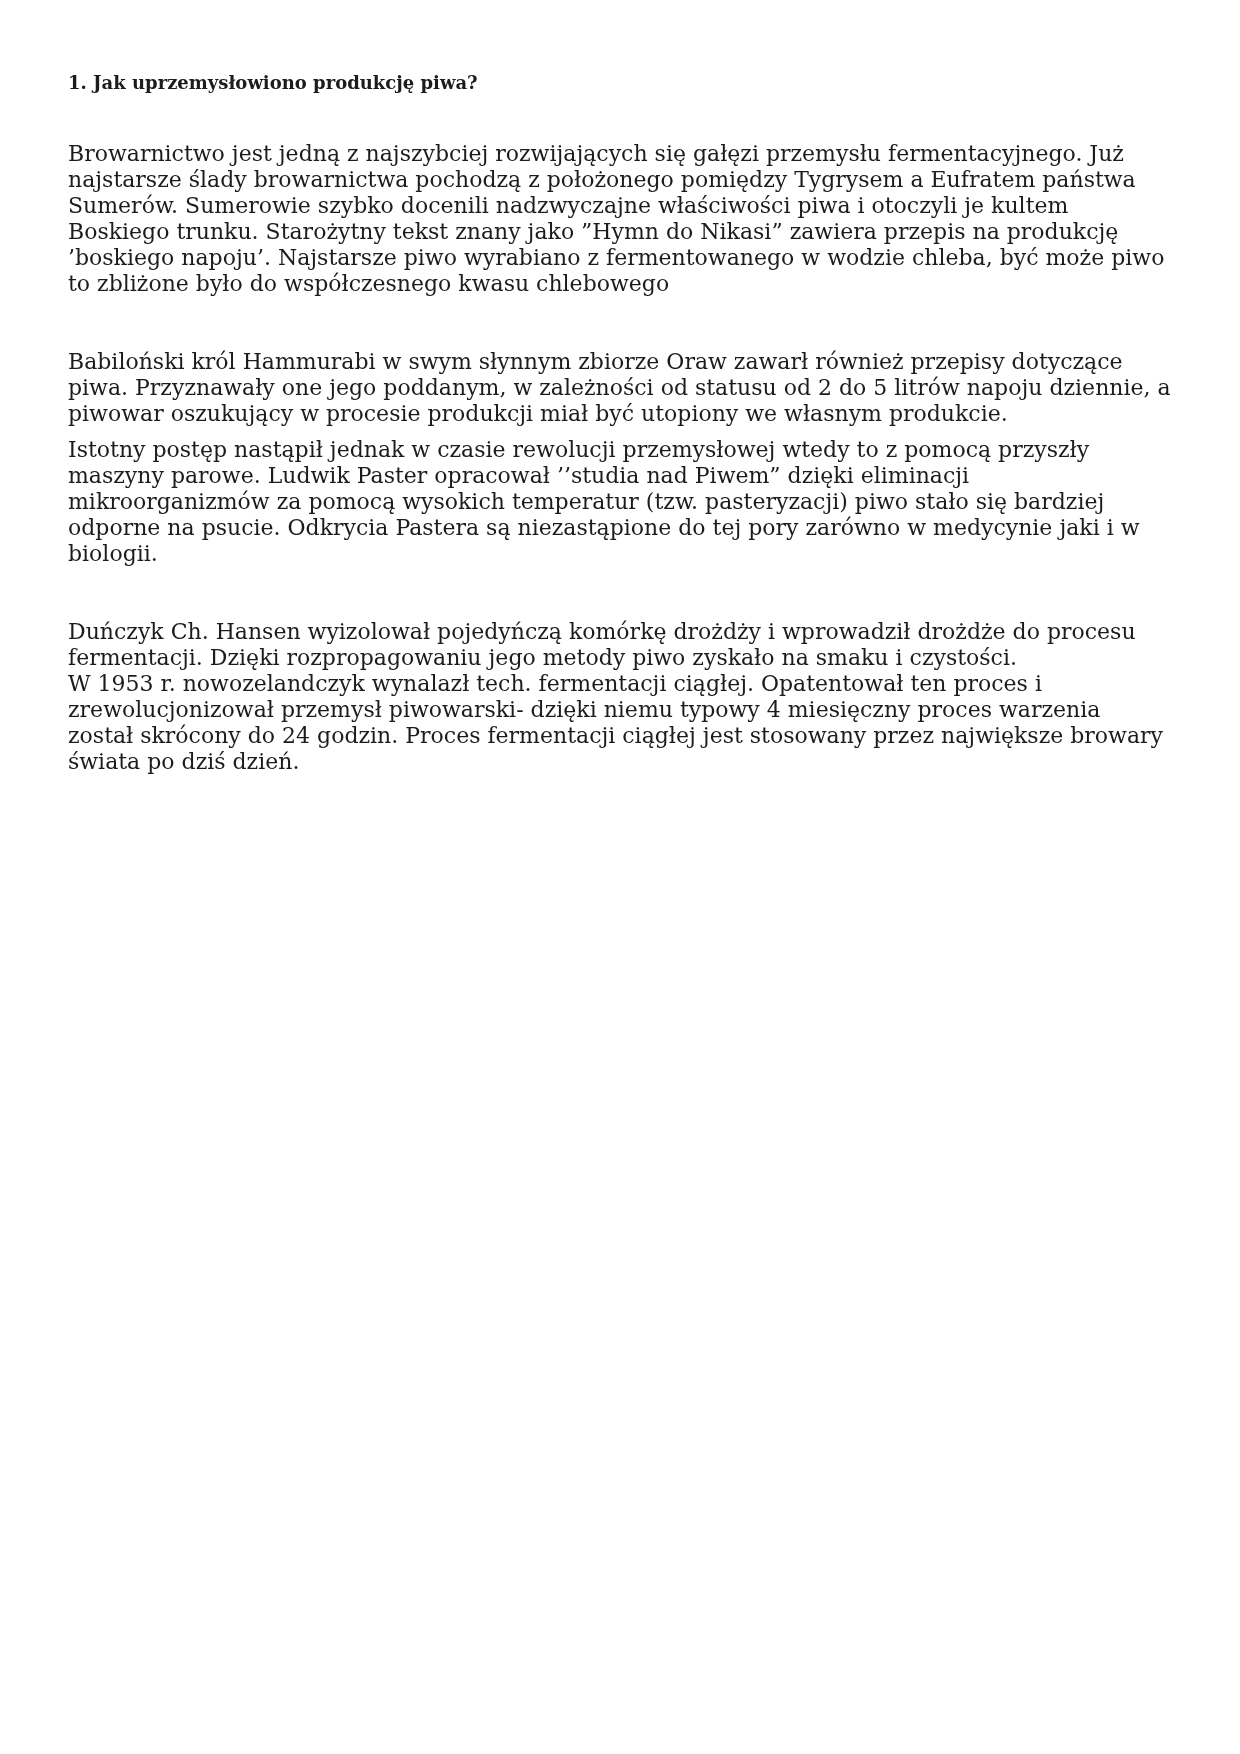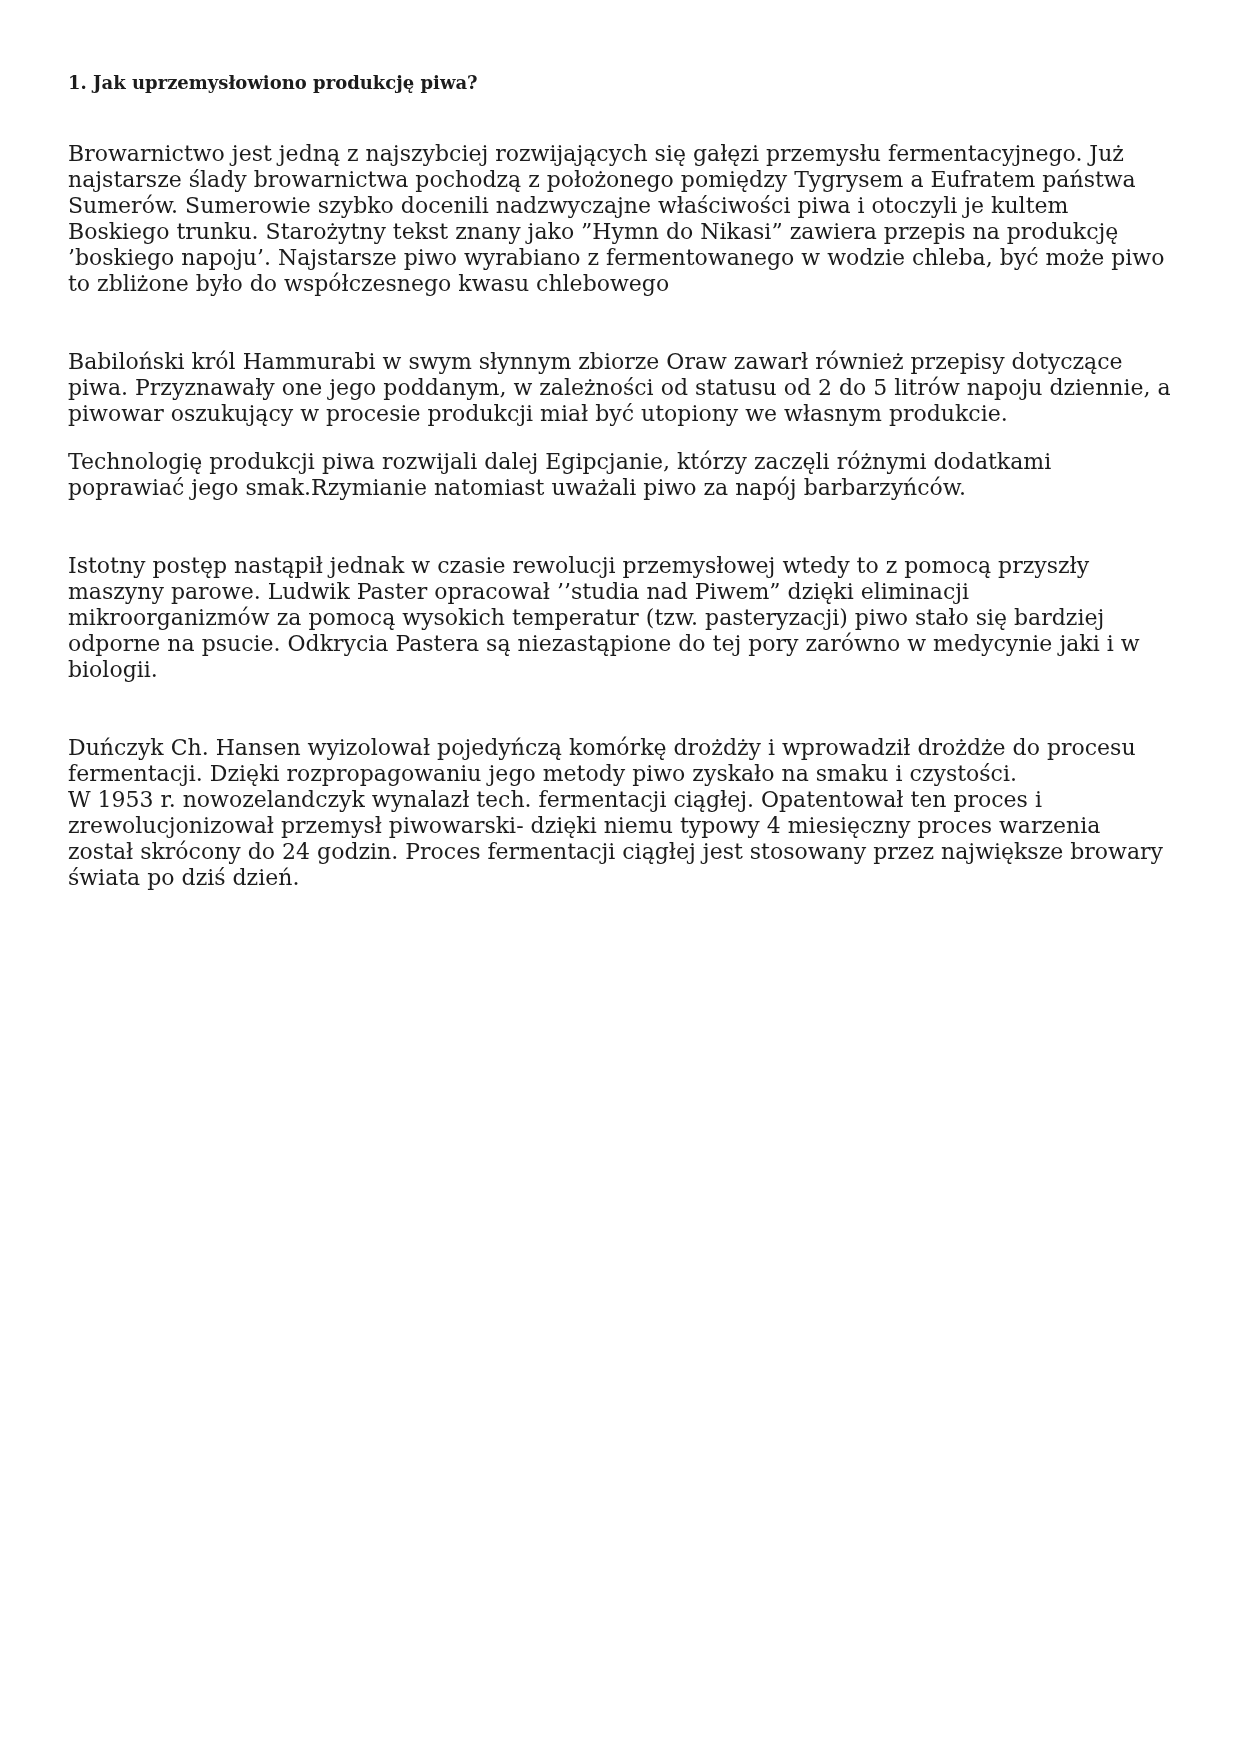--- a/index.html
+++ b/index.html
@@ -27,34 +27,33 @@
     margin: 0 0 46px 0;
   }
   .doc-paragraph {
     font-size: 22px;
     line-height: 26px;
     margin: 0 0 52px 0;
     white-space: pre-wrap;
     max-width: 1104px;
   }
   .doc-paragraph.tight {
-    margin-bottom: 22px;
+    margin-bottom: 10px;
   }
 </style>
 </head>
 <body>
 
 <div class="page">
   <h1 class="doc-title">1. Jak uprzemysłowiono produkcję piwa?</h1>
 
   <p class="doc-paragraph">Browarnictwo jest jedną z najszybciej rozwijających się gałęzi przemysłu fermentacyjnego. Już najstarsze ślady browarnictwa pochodzą z położonego pomiędzy Tygrysem a Eufratem państwa Sumerów. Sumerowie szybko docenili nadzwyczajne właściwości piwa i otoczyli je kultem Boskiego trunku. Starożytny tekst znany jako ”Hymn do Nikasi” zawiera przepis na produkcję ’boskiego napoju’. Najstarsze piwo wyrabiano z fermentowanego w wodzie chleba, być może piwo to zbliżone było do współczesnego kwasu chlebowego</p>
 
 
   <p class="doc-paragraph tight">Babiloński król Hammurabi w swym słynnym zbiorze Oraw zawarł również przepisy dotyczące piwa. Przyznawały one jego poddanym, w zależności od statusu od 2 do 5 litrów napoju dziennie, a piwowar oszukujący w procesie produkcji miał być utopiony we własnym produkcie.</p>
 
-  <p class="doc-paragraph">Technologię produkcji piwa rozwijali dalej Egipcjanie, którzy zaczęli różnymi dodatkami poprawiać jego smak.Rzymianie natomiast uważali piwo za napój barbarzyńców.</p>
 
 
   <p class="doc-paragraph">Istotny postęp nastąpił jednak w czasie rewolucji przemysłowej wtedy to z pomocą przyszły maszyny parowe. Ludwik Paster opracował ’’studia nad Piwem” dzięki eliminacji mikroorganizmów za pomocą wysokich temperatur (tzw. pasteryzacji) piwo stało się bardziej odporne na psucie. Odkrycia Pastera są niezastąpione do tej pory zarówno w medycynie jaki i w biologii.</p>
 
   <p class="doc-paragraph">Duńczyk Ch. Hansen wyizolował pojedyńczą komórkę drożdży i wprowadził drożdże do procesu fermentacji. Dzięki rozpropagowaniu jego metody piwo zyskało na smaku i czystości.
 W 1953 r. nowozelandczyk wynalazł tech. fermentacji ciągłej. Opatentował ten proces i zrewolucjonizował przemysł piwowarski- dzięki niemu typowy 4 miesięczny proces warzenia został skrócony do 24 godzin. Proces fermentacji ciągłej jest stosowany przez największe browary świata po dziś dzień.</p>
 </div>
 
 </body></html>

